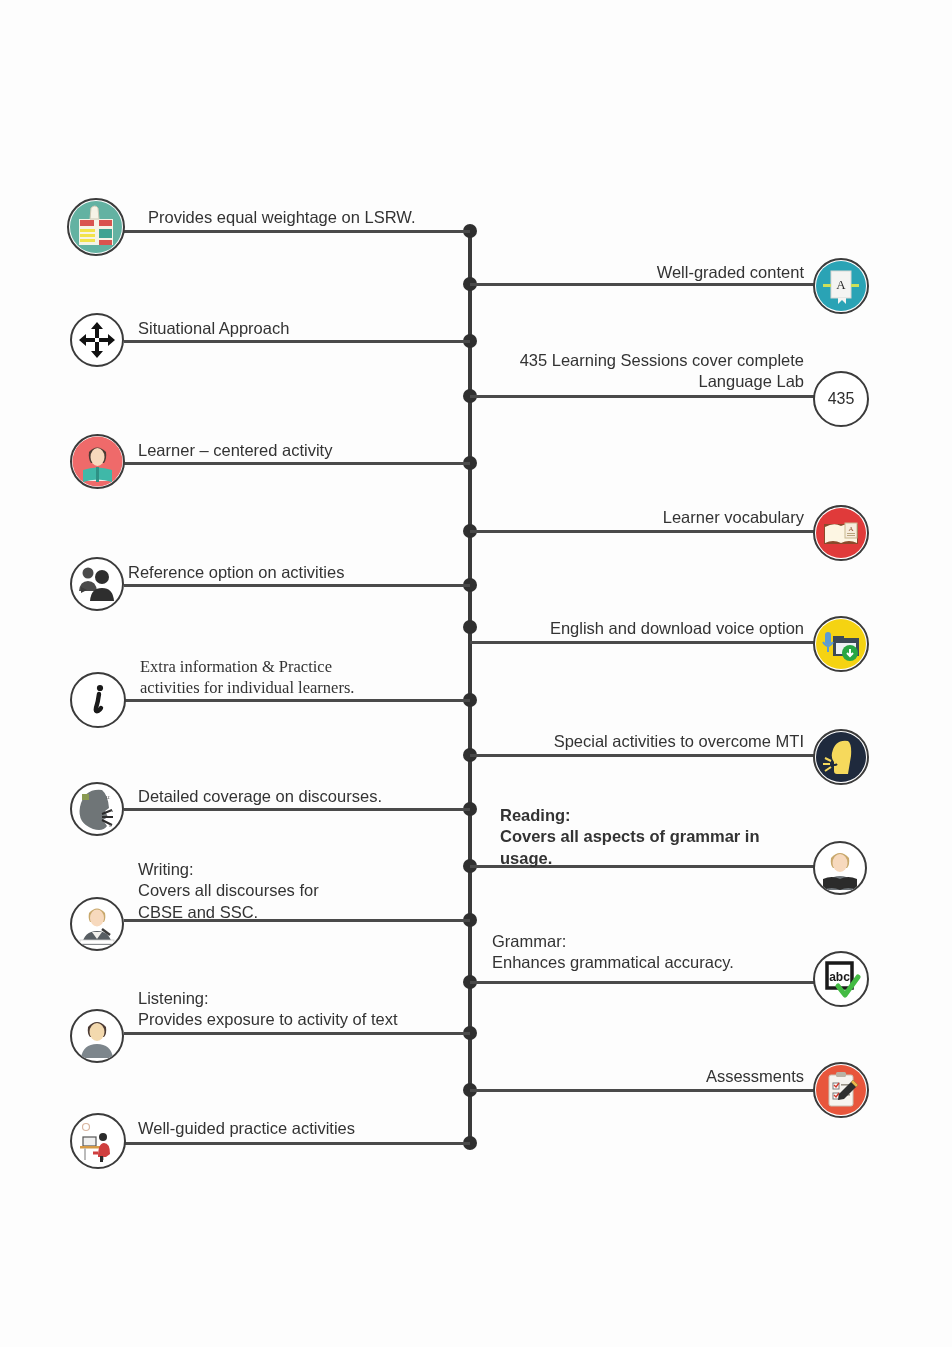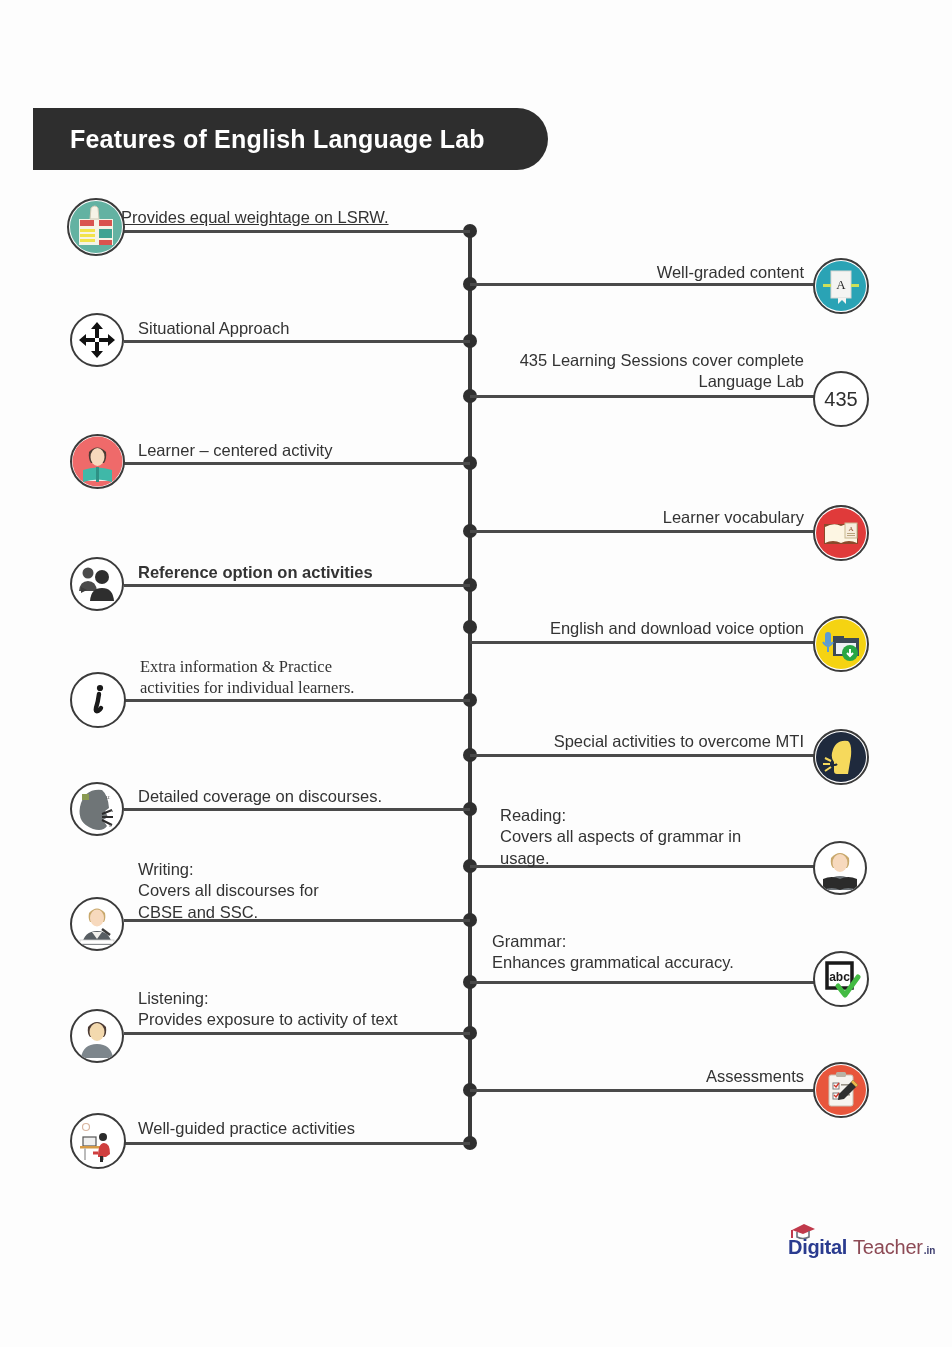--- a/index.html
+++ b/index.html
@@ -87,21 +87,21 @@
     align-items: center;
     justify-content: center;
   }
   .badge.ring {
     border: 2.5px solid #3b3b3b;
     background: #ffffff;
   }
   .badge.num {
     border: 2px solid #3b3b3b;
     background: #ffffff;
-    font-size: 20px;
+    font-size: 16px;
     color: #2f2f2f;
   }
   .badge svg { display: block; }
 
   
   #logo {
     position: absolute;
     left: 788px;
     top: 1222px;
     width: 140px;
@@ -136,23 +136,20 @@
     position: absolute;
     left: 2px;
     top: 0px;
   }
 </style>
 </head>
 <body>
 
 <div id="page">
 
-  <div id="title-pill">
-    <span class="title-text">Features of English Language Lab</span>
-  </div>
 
   <div id="spine"></div>
 
   <div class="node-dot" style="top:224px"></div>
   <div class="node-dot" style="top:277px"></div>
   <div class="node-dot" style="top:334px"></div>
   <div class="node-dot" style="top:389px"></div>
   <div class="node-dot" style="top:456px"></div>
   <div class="node-dot" style="top:524px"></div>
   <div class="node-dot" style="top:578px"></div>
@@ -180,21 +177,21 @@
   <div class="rail" style="left:470px; top:283px; width:348px;"></div>
   <div class="rail" style="left:470px; top:395px; width:348px;"></div>
   <div class="rail" style="left:470px; top:530px; width:348px;"></div>
   <div class="rail" style="left:470px; top:641px; width:348px;"></div>
   <div class="rail" style="left:470px; top:754px; width:348px;"></div>
   <div class="rail" style="left:470px; top:865px; width:348px;"></div>
   <div class="rail" style="left:470px; top:981px; width:348px;"></div>
   <div class="rail" style="left:470px; top:1089px; width:348px;"></div>
 
   <div class="item left">
-    <div class="label" style="left:121px; top:207px; width:330px;text-decoration:underline;">Provides equal weightage on LSRW.</div>
+    <div class="label" style="left:148px; top:207px; width:330px;">Provides equal weightage on LSRW.</div>
     <div class="badge ring" style="left:67px; top:198px; width:58px; height:58px;">
       <svg width="54" height="54" viewBox="0 0 54 54" aria-hidden="true">
         <circle cx="27" cy="27" r="26" fill="#63b2a2"></circle>
         <rect x="10" y="19" width="34" height="26" fill="#f6f3e6"></rect>
         <rect x="11" y="20" width="14" height="6" fill="#d9534f"></rect>
         <rect x="30" y="20" width="13" height="6" fill="#d9534f"></rect>
         <rect x="11" y="29" width="15" height="3" fill="#f2e34a"></rect>
         <rect x="11" y="34" width="15" height="3" fill="#f2e34a"></rect>
         <rect x="11" y="39" width="15" height="3" fill="#f2e34a"></rect>
         <rect x="30" y="29" width="13" height="9" fill="#3fa392"></rect>
@@ -226,21 +223,21 @@
         <path d="M17 16 q8 -9 17 0 q1 7 -2 11 h-13 q-3 -4 -2 -11z" fill="#4b3a33"></path>
         <ellipse cx="25.5" cy="21" rx="7" ry="9" fill="#f7d9bd"></ellipse>
         <path d="M13 45 q1 -12 12.5 -12 q11.5 0 12.5 12z" fill="#f2f0ec"></path>
         <path d="M11 34 q14 -5 29 0 l0 12 q-14 -5 -29 0z" fill="#3fb8a8"></path>
         <rect x="24" y="31" width="3" height="15" fill="#2e9185"></rect>
       </svg>
     </div>
   </div>
 
   <div class="item left">
-    <div class="label" style="left:138px; top:562px; width:330px;font-weight:bold;">Reference option on activities</div>
+    <div class="label" style="left:128px; top:562px; width:330px;">Reference option on activities</div>
     <div class="badge ring" style="left:70px; top:557px; width:54px; height:54px;">
       <svg width="40" height="38" viewBox="0 0 40 38" aria-hidden="true">
         <g fill="#4a4a4a">
           <circle cx="11" cy="8" r="5.5"></circle>
           <path d="M2 26 q1 -10 9 -10 q8 0 9 10z"></path>
         </g>
         <g fill="#2e2e2e">
           <circle cx="25" cy="12" r="7"></circle>
           <path d="M13 36 q1 -13 12 -13 q11 0 12 13z"></path>
         </g>
@@ -383,21 +380,21 @@
       <svg width="52" height="52" viewBox="0 0 52 52" aria-hidden="true">
         <circle cx="26" cy="26" r="25" fill="#1f2a3d"></circle>
         <path d="M33 10 q-13 -2 -16 12 q-1 6 2 9 l0 9 q0 3 3 3 l11 0 q2 -12 3 -18 q1 -12 -3 -15z" fill="#f6d95c"></path>
         <path d="M16 30 l-6 -3 M15 33 l-7 0 M16 36 l-6 4" stroke="#f6d95c" stroke-width="2" fill="none"></path>
         <path d="M17 33 q3 2 5 0" stroke="#1f2a3d" stroke-width="2" fill="none"></path>
       </svg>
     </div>
   </div>
 
   <div class="item right">
-    <div class="label" style="left:500px; top:805px; width:304px; text-align:left;">Reading:
+    <div class="label" style="left:500px; top:805px; width:304px; text-align:left;font-weight:bold;">Reading:
 Covers all aspects of grammar in
 usage.</div>
     <div class="badge ring" style="left:813px; top:841px; width:54px; height:54px;">
       <svg width="50" height="50" viewBox="0 0 50 50" aria-hidden="true">
         <path d="M16 15 q9 -10 18 0 q1 7 -2 10 h-14 q-3 -3 -2 -10z" fill="#c8a86c"></path>
         <ellipse cx="25" cy="20" rx="7.5" ry="9" fill="#f7d9bd"></ellipse>
         <path d="M9 47 q2 -14 16 -14 q14 0 16 14z" fill="#6e7479"></path>
         <path d="M8 36 q9 -4 17 0 l0 11 q-8 -4 -17 0z" fill="#2b2b2b"></path>
         <path d="M42 36 q-9 -4 -17 0 l0 11 q8 -4 17 0z" fill="#2b2b2b"></path>
       </svg>
@@ -428,28 +425,14 @@
         <path d="M19 21 l2 2 l3 -4" stroke="#d03b2f" stroke-width="1.4" fill="none"></path>
         <path d="M19 31 l2 2 l3 -4" stroke="#d03b2f" stroke-width="1.4" fill="none"></path>
         <rect x="26" y="20" width="9" height="1.6" fill="#9a9488"></rect>
         <rect x="26" y="30" width="9" height="1.6" fill="#9a9488"></rect>
         <path d="M38 16 l5 5 l-14 14 l-6 1 l1 -6z" fill="#2f2f2f"></path>
         <path d="M38 16 l5 5 l-2 2 l-5 -5z" fill="#e9b84b"></path>
       </svg>
     </div>
   </div>
 
-  <div id="logo">
-    <span class="cap">
-      <svg width="26" height="18" viewBox="0 0 26 18" aria-hidden="true">
-        <path d="M2 8 L14 2 L25 7 L13 12 Z" fill="#c0394b"></path>
-        <path d="M2 8 L2 16" stroke="#c0394b" stroke-width="2" fill="none"></path>
-        <path d="M7 10 L7 15 q6 3 12 0 L19 9" fill="none" stroke="#6b6f7a" stroke-width="1.6"></path>
-      </svg>
-    </span>
-    <span class="logo-row">
-      <span class="lg-digital">Digital</span>
-      <span class="lg-teacher">Teacher</span>
-      <span class="lg-in">.in</span>
-    </span>
-  </div>
 
 </div>
 
 </body></html>

